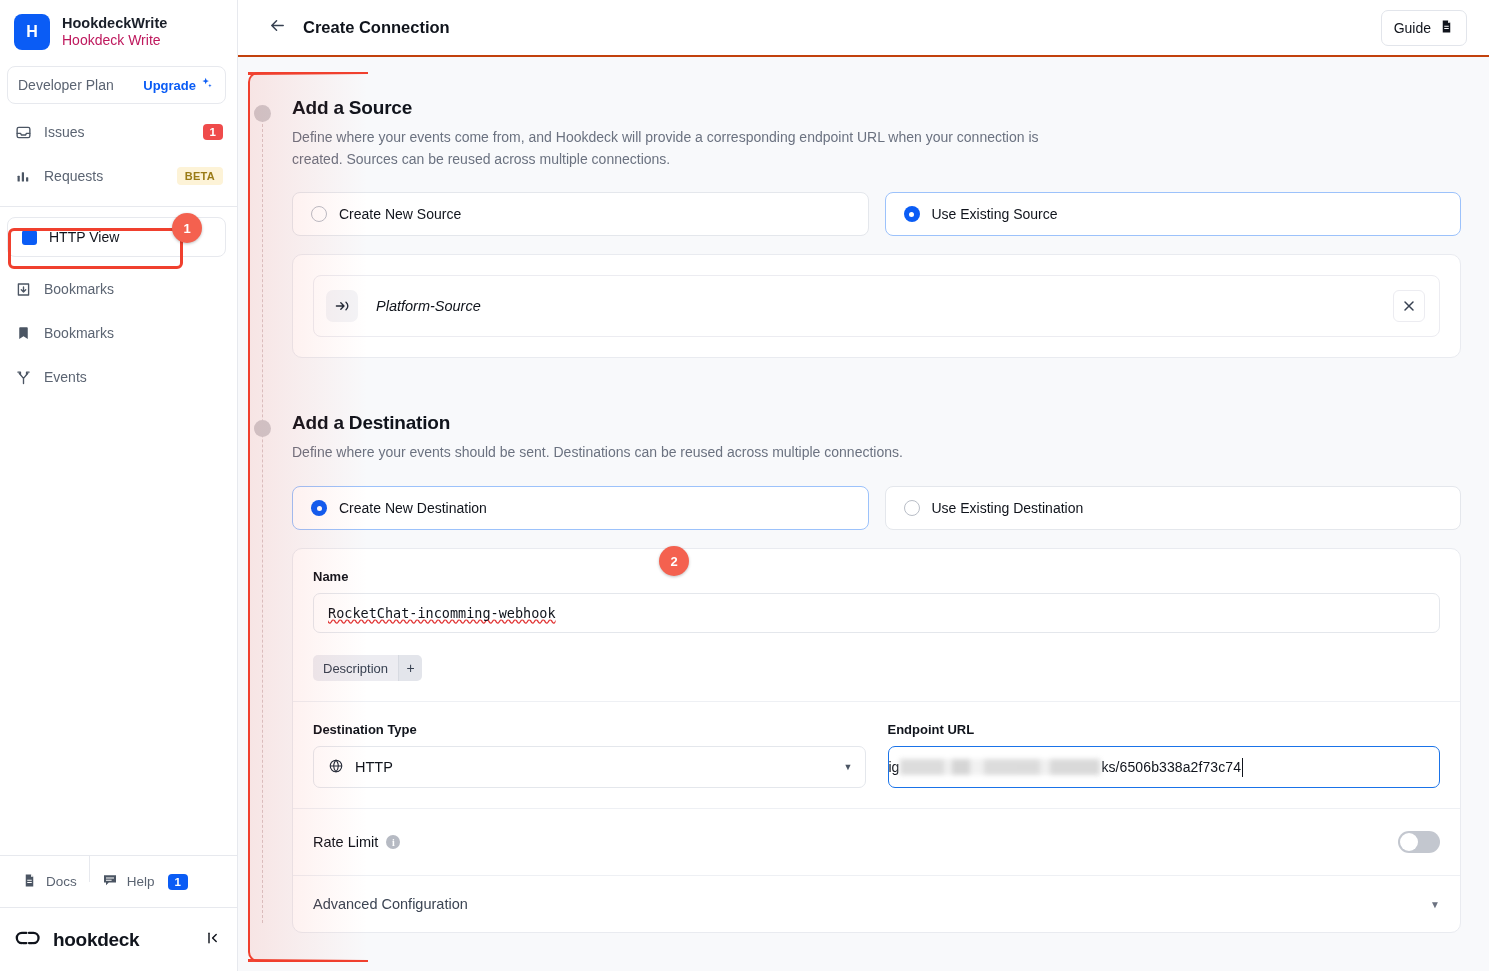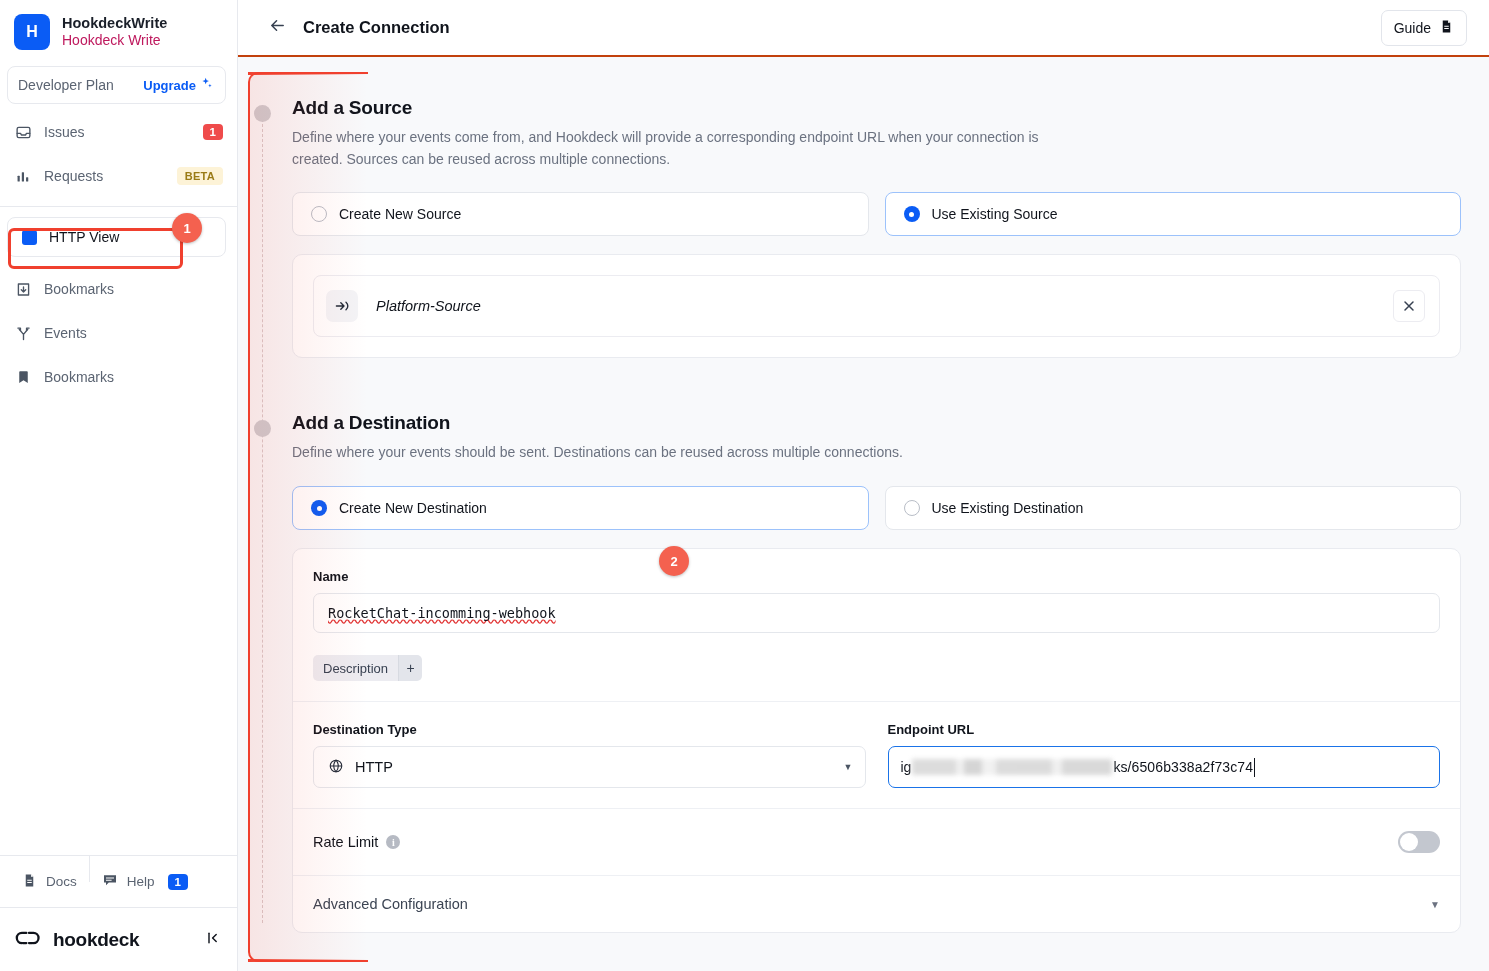--- a/index.html
+++ b/index.html
@@ -258,21 +258,21 @@
     margin-top: 9px; height: 42px;
     border: 1px solid #e4e7ec; border-radius: 7px; background: #fff;
     display: flex; align-items: center; padding: 0 12px 0 14px;
     font-size: 14.5px; color: #10141c;
   }
   .select-box .globe { font-size: 15px; margin-right: 11px; color: #1f2937; }
   .caret { margin-left: auto; font-size: 9px; color: #4b5563; }
   .url-box {
     margin-top: 9px; height: 42px;
     border: 1.8px solid #1a73e8; border-radius: 7px; background: #fff;
-    display: flex; align-items: center; padding: 0 10px 0 12px;
+    display: flex; align-items: center; padding: 0 10px 0 0;
     font-size: 14px; color: #10141c; overflow: hidden;
     position: relative;
   }
   .url-prefix { font-size: 14px; color:#10141c; }
   .url-redact {
     display: inline-block; height: 16px; width: 200px;
     margin: 0 1px;
     background: linear-gradient(90deg,#d9d9d9 0 44px, #efefef 44px 52px, #d2d2d2 52px 70px,
                 #f0f0f0 70px 84px, #d9d9d9 84px 140px, #efefef 140px 150px, #d6d6d6 150px 200px);
     filter: blur(2.4px);
@@ -373,34 +373,34 @@
         <span class="ico">
           <svg width="17" height="17" viewBox="0 0 20 20" fill="none" stroke="#4b5563" stroke-width="1.6" stroke-linecap="round" stroke-linejoin="round">
               <path d="M4 3.5h12M4 3.5v13h12v-13"></path>
               <path d="M10 7v6M7.4 10.4L10 13l2.6-2.6"></path>
             </svg>
         </span>
         <span>Bookmarks</span>
       </div>
       <div class="nav-item">
         <span class="ico">
+          <svg width="17" height="17" viewBox="0 0 20 20" fill="#4b5563">
+              <path d="M6 2.5h8a1 1 0 011 1v13l-5-3.2-5 3.2v-13a1 1 0 011-1z"></path>
+            </svg>
+        </span>
+        <span>Bookmarks</span>
+      </div>
+      <div class="nav-item">
+        <span class="ico">
           <svg width="17" height="17" viewBox="0 0 20 20" fill="none" stroke="#4b5563" stroke-width="1.6" stroke-linecap="round" stroke-linejoin="round">
               <path d="M10 17v-6L5 5M10 11l5-6"></path>
               <path d="M3.4 3.6h3v3M16.6 3.6h-3v3"></path>
             </svg>
         </span>
         <span>Events</span>
-      </div>
-      <div class="nav-item">
-        <span class="ico">
-          <svg width="17" height="17" viewBox="0 0 20 20" fill="#4b5563">
-              <path d="M6 2.5h8a1 1 0 011 1v13l-5-3.2-5 3.2v-13a1 1 0 011-1z"></path>
-            </svg>
-        </span>
-        <span>Bookmarks</span>
       </div>
     </nav>
 
     <div class="sidebar-spacer"></div>
 
     <div class="sidebar-foot">
       <div class="foot-item">
         <span>
           <svg width="15" height="15" viewBox="0 0 20 20" fill="#4b5563">
               <path d="M5 2h7l3 3v13H5z" fill="#4b5563"></path>

